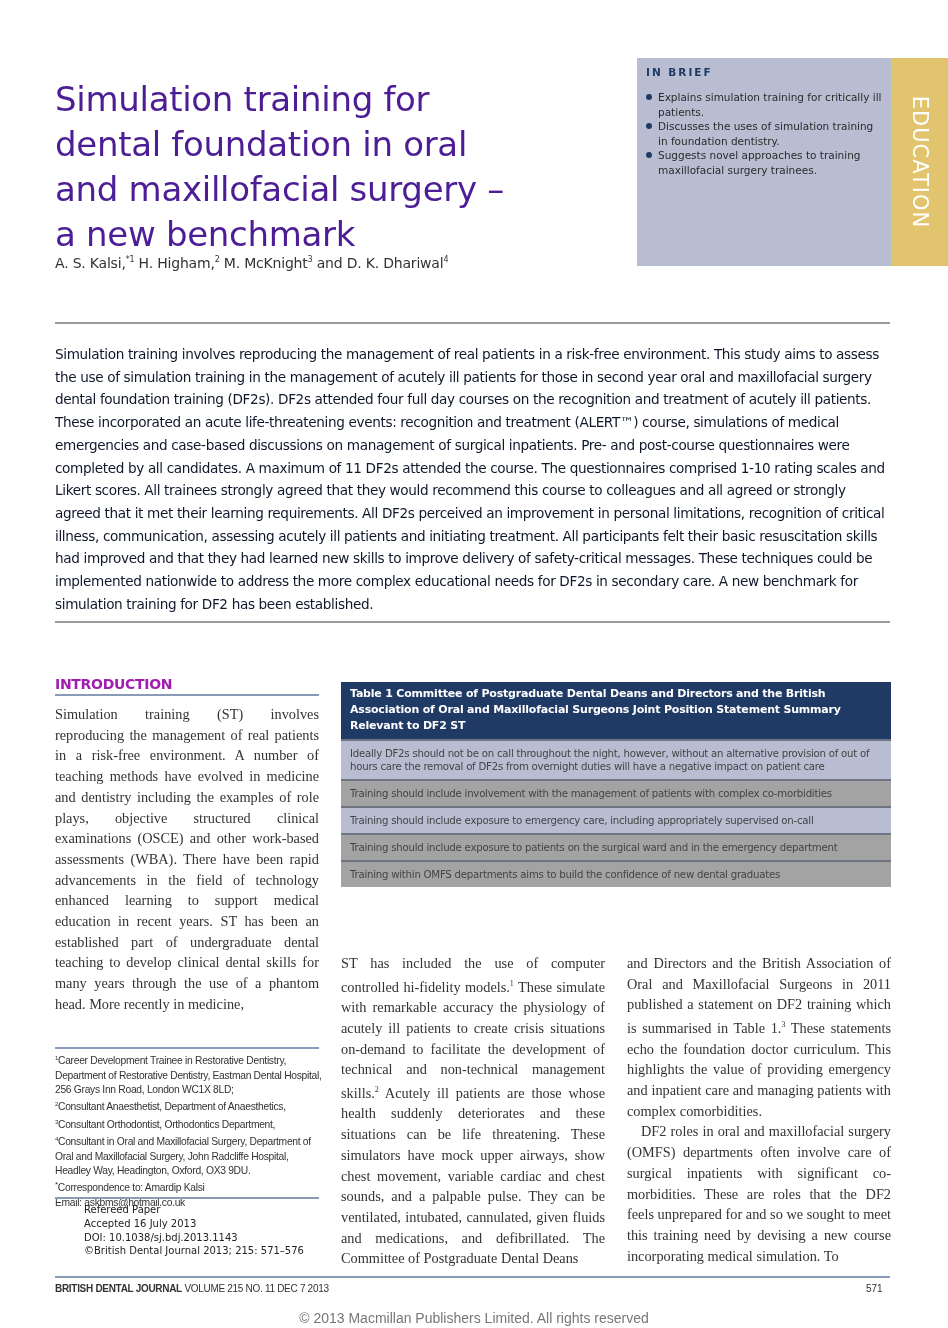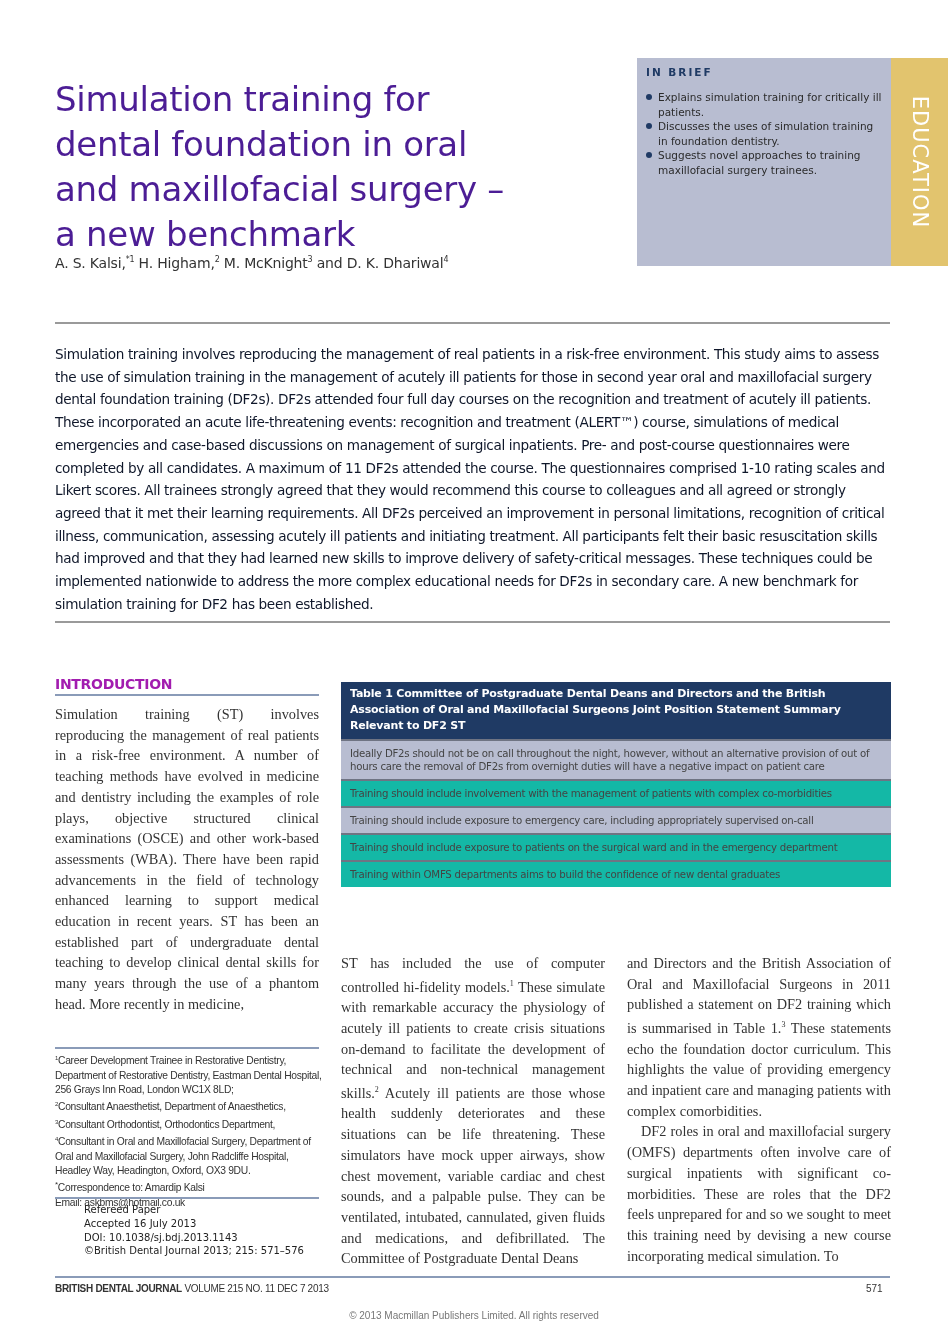--- a/index.html
+++ b/index.html
@@ -35,28 +35,28 @@
 
   #fn-rule1 { left:55px; top:1047px; width:264px; height:2px; background:#8a9bb8; }
   #footnotes { left:55px; top:1051px; width:268px; font-family:"Liberation Sans", sans-serif; font-size:10.3px; line-height:14.2px; color:#333; letter-spacing:-0.3px; }
   #fn-rule2 { left:55px; top:1197px; width:264px; height:2px; background:#8a9bb8; }
   #refinfo { left:55px; top:1203px; width:268px; font-family:"DejaVu Sans", sans-serif; font-size:10px; line-height:13.8px; color:#222;margin-left:29px; }
 
   #table { left:341px; top:682px; width:550px; }
   #table-cap { background:#1f3a64; color:#ffffff; padding:4px 9px 5px 9px; font-family:"DejaVu Sans", sans-serif; font-weight:bold; font-size:11px; line-height:16px; letter-spacing:-0.2px; }
   .trow { font-family:"DejaVu Sans", sans-serif; font-size:10.2px; line-height:13px; color:#444; padding:6px 9px 6px 9px; border-top:2px solid #6f7483; letter-spacing:-0.25px; }
   .trow.dark { background:#b8bdd1; }
-  .trow.light { background:#14b8a6; }
+  .trow.light { background:#a3a3a3; }
   .trow:first-of-type { border-top:none; }
 
   #foot-rule { left:55px; top:1276px; width:835px; height:2px; background:#8a9bb8; }
   #foot-journal { left:55px; top:1283px; font-family:"Liberation Sans", sans-serif; font-size:10px; color:#333; letter-spacing:-0.3px; }
   #foot-journal b { font-weight:bold; }
   #foot-page { left:866px; top:1283px; font-family:"Liberation Sans", sans-serif; font-size:10px; color:#333; }
-  #copyright { left:0; width:948px; top:1310px; text-align:center; font-family:"Liberation Sans", sans-serif; font-size:10px; color:#777; }
+  #copyright { left:0; width:948px; top:1310px; text-align:center; font-family:"Liberation Sans", sans-serif; font-size:14px; color:#777; }
 </style>
 </head>
 <body>
 
 <h1 id="title" class="abs">Simulation training for dental foundation in oral and maxillofacial surgery – a new benchmark</h1>
 
 <div id="authors" class="abs">
   <span>A. S. Kalsi,</span><sup>*1</sup><span> H. Higham,</span><sup>2</sup><span> M. McKnight</span><sup>3</sup><span> and D. K. Dhariwal</span><sup>4</sup>
 </div>
 

